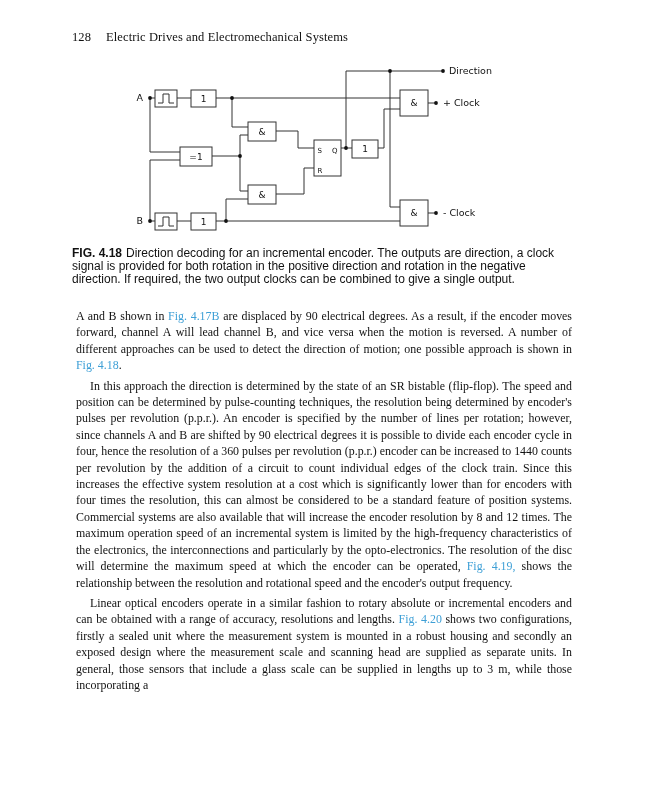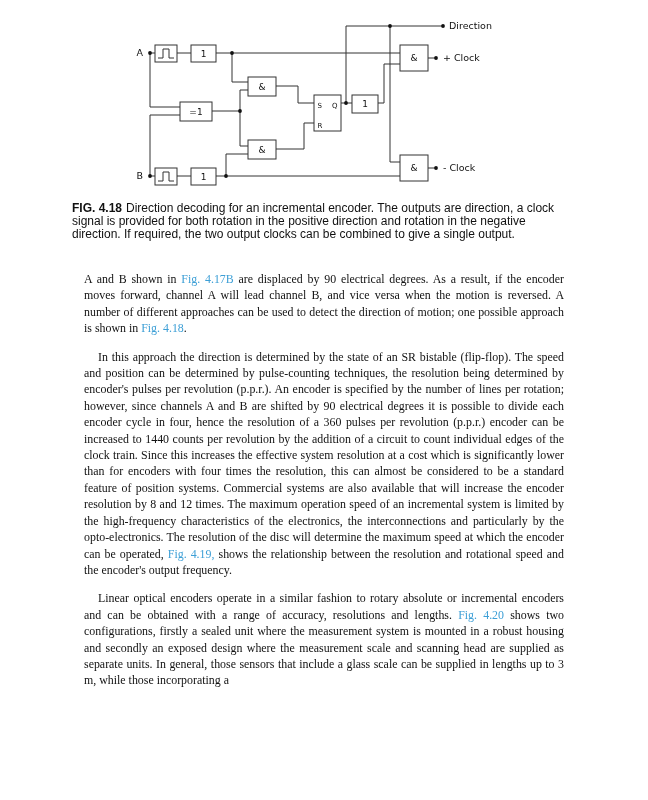--- a/index.html
+++ b/index.html
@@ -24,29 +24,33 @@
     font-family:"Liberation Sans", sans-serif;
     font-size:12px; line-height:13px; color:#111;
     text-align:left;
   }
   .caption-label { font-weight:bold; margin-right:4px; }
   .body-text {
     padding:18px 72px 0 72px;
     font-size:11.9px; line-height:16.4px;
     text-align:justify;
   }
-  .para { margin:12px; }
+  .para { margin:4px; }
   .para.indent { text-indent:14px; }
   .fig-link { color:var(--link-color, #3d9fd6); cursor:pointer; }
 </style>
 </head>
 <body>
 
 <div class="page">
 
+  <div class="runhead">
+    <span>128</span>
+    <span>Electric Drives and Electromechanical Systems</span>
+  </div>
 
   <svg class="figure-svg" width="648" height="178" viewBox="0 0 648 178" xmlns="http://www.w3.org/2000/svg">
 
     <g stroke="#333" stroke-width="1" fill="none">
       <polyline points="150,35 155,35"></polyline>
       <polyline points="150,35 150,89 180,89"></polyline>
       <polyline points="177,35 191,35"></polyline>
       <polyline points="216,35 400,35"></polyline>
       <polyline points="232,35 232,64 248,64"></polyline>
       <polyline points="150,158 155,158"></polyline>

